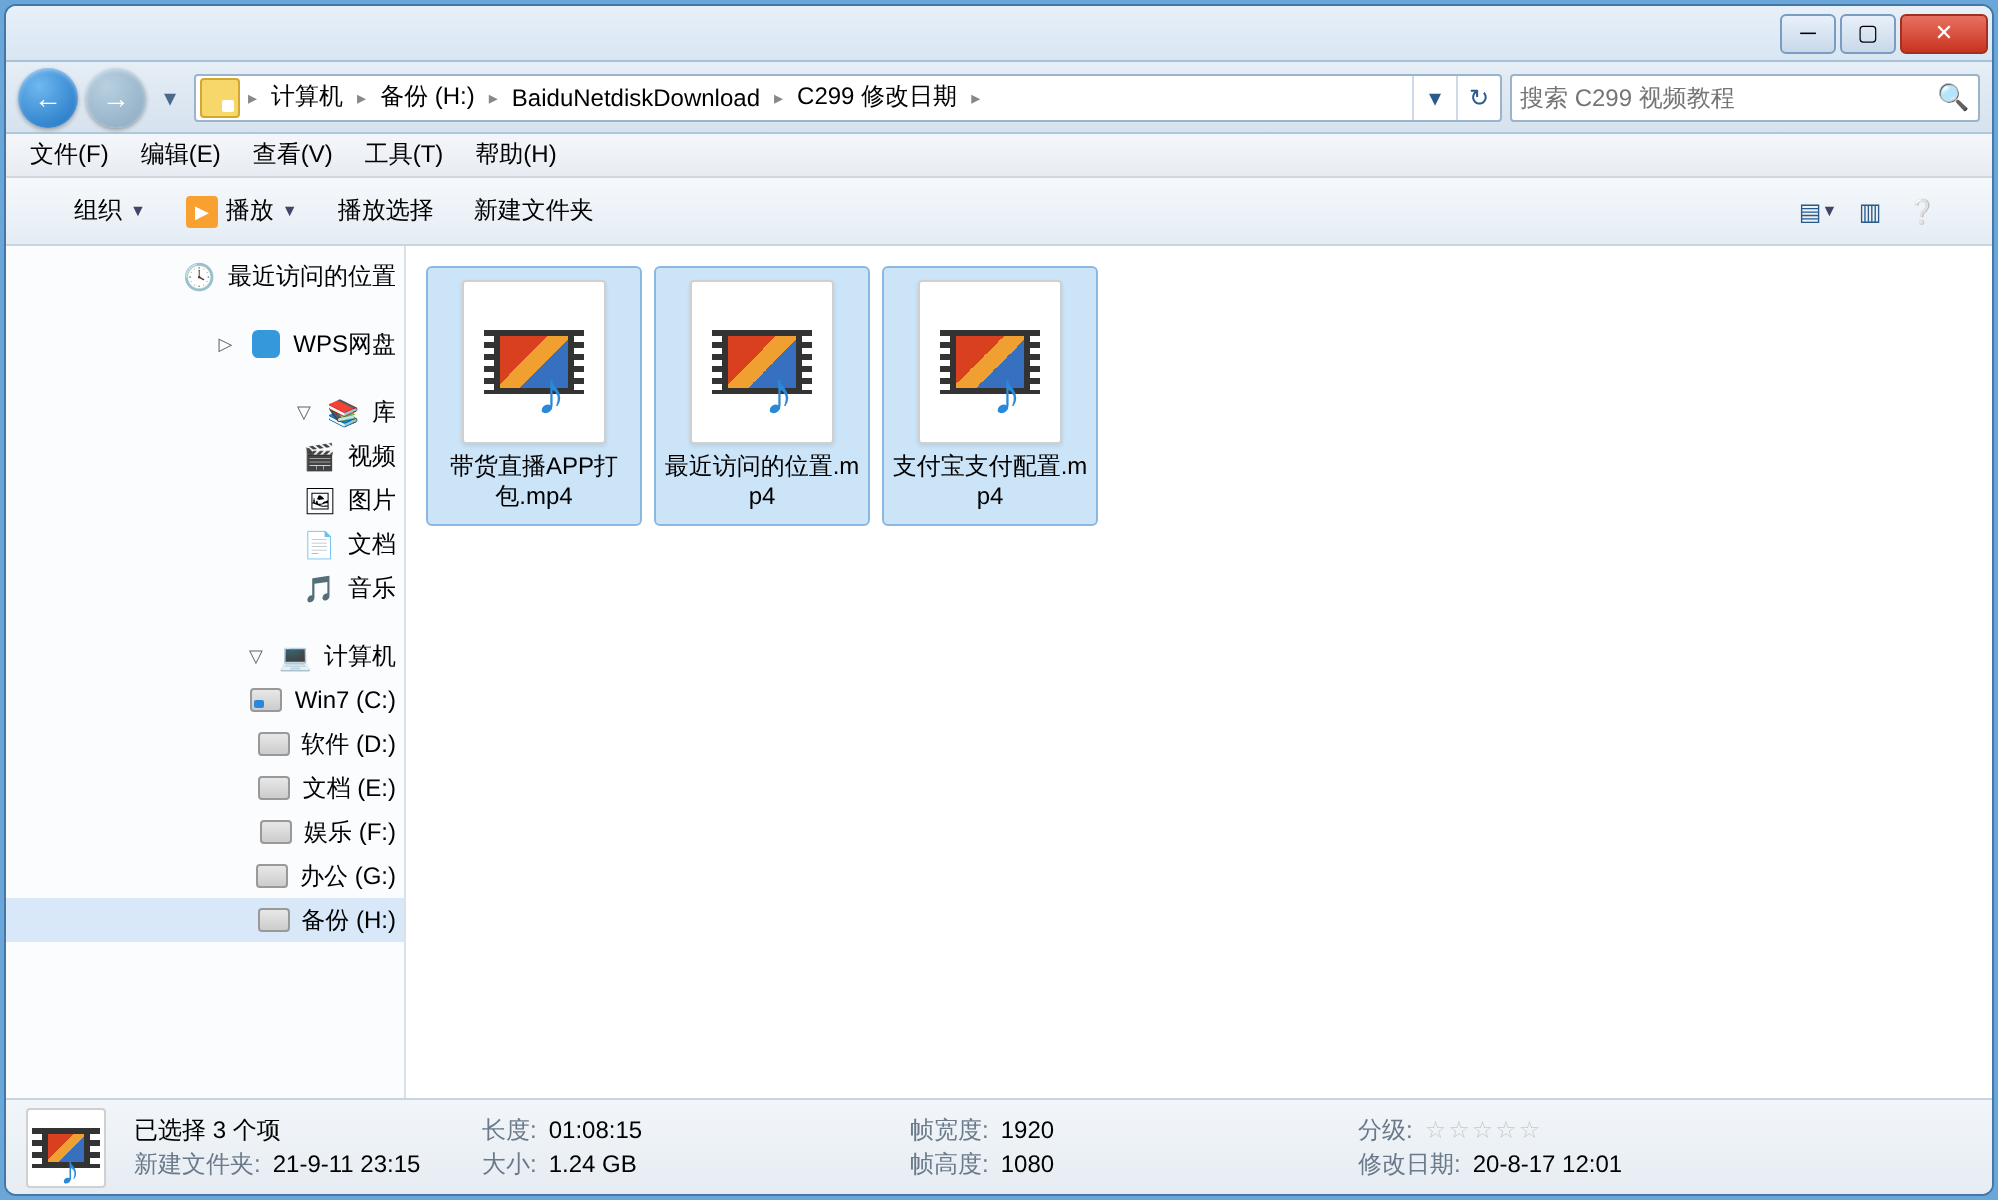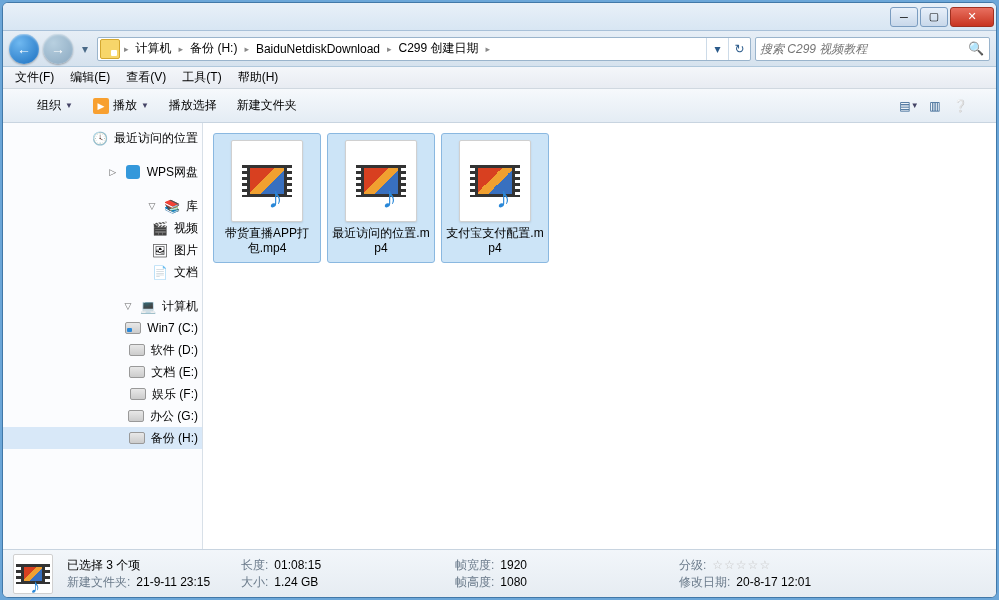--- a/index.html
+++ b/index.html
@@ -16,21 +16,21 @@
 .nav-dd { width:16px; text-align:center; color:#4a6a88; cursor:pointer; }
 .address { flex:1; height:24px; border:1px solid #9ab4cc; background:#fff; display:flex; align-items:center; border-radius:2px; }
 .addr-icon { width:20px; height:20px; margin:0 2px; background:#f7d66a; border:1px solid #d4a830; border-radius:2px; position:relative; }
 .addr-icon::after{content:""; position:absolute; bottom:2px; right:2px; width:6px; height:6px; background:#fff; border-radius:1px;}
 .crumbs { display:flex; align-items:center; height:100%; flex:1; overflow:hidden; }
 .crumb { padding:0 5px; cursor:pointer; display:flex; align-items:center; height:100%; }
 .csep { color:#888; font-size:9px; padding:0 2px; cursor:pointer;}
 .addr-end { display:flex; align-items:center; }
 .addr-btn { width:22px; height:22px; border-left:1px solid #cddbe8; display:flex; align-items:center; justify-content:center; cursor:pointer; color:#2a5a8a;}
 .search { width:235px; height:24px; border:1px solid #9ab4cc; background:#fff; display:flex; align-items:center; padding:0 4px; border-radius:2px;}
-.search input { flex:1; border:none; outline:none; font-style:italic; color:#3b82f6; font-size:12px;}
+.search input { flex:1; border:none; outline:none; color:#3b82f6; font-size:12px;}
 .search-icon { color:#2a5a8a; cursor:pointer; font-size:13px;}
 .menubar { height:22px; background:linear-gradient(#f4f6fa,#e8ecf2); display:flex; align-items:center; padding:0 4px; border-bottom:1px solid #d0d8e0;}
 .menuitem { padding:2px 8px; cursor:pointer;}
 .toolbar { height:34px; background:linear-gradient(#f6f9fc,#e4ecf4); display:flex; align-items:center; padding:0 24px; border-bottom:1px solid #c8d4e0;}
 .tbtn { padding:4px 10px; cursor:pointer; display:flex; align-items:center; gap:4px; border-radius:3px;}
 .tdd { font-size:8px; color:#446;}
 .play-icon { width:16px; height:16px; background:#f8a030; border-radius:2px; display:flex; align-items:center; justify-content:center; color:#fff; font-size:9px;}
 .tspacer{flex:1;}
 .ticon { width:22px; height:22px; display:flex; align-items:center; justify-content:center; cursor:pointer; color:#2a5a8a; margin-left:4px; border-radius:3px;}
 .body { flex:1; display:flex; overflow:hidden;}
@@ -89,21 +89,21 @@
     <div class="address">
       <div class="addr-icon"></div>
       <div class="crumbs">
         <span class="csep">▸</span>
         <span class="crumb">计算机</span>
         <span class="csep">▸</span>
         <span class="crumb">备份 (H:)</span>
         <span class="csep">▸</span>
         <span class="crumb">BaiduNetdiskDownload</span>
         <span class="csep">▸</span>
-        <span class="crumb">C299 创建日期</span>
+        <span class="crumb">C299 修改日期</span>
         <span class="csep">▸</span>
       </div>
       <div class="addr-end">
         <div class="addr-btn">▾</div>
         <div class="addr-btn">↻</div>
       </div>
     </div>
     <div class="search">
       <input placeholder="搜索 C299 视频教程" style="">
       <span class="search-icon">🔍</span>
@@ -164,20 +164,24 @@
           <span class="ticon-i ico-vid"></span>
           <span>视频</span>
         </div>
       <div class="tree-item child">
           <span class="ticon-i ico-pic"></span>
           <span>图片</span>
         </div>
       <div class="tree-item child">
           <span class="ticon-i ico-doc"></span>
           <span>文档</span>
+        </div>
+      <div class="tree-item child">
+          <span class="ticon-i ico-mus"></span>
+          <span>音乐</span>
         </div>
       <div class="tree-sep"></div>
       <div class="tree-item">
           <span class="tree-chev">▽</span>
           <span class="ticon-i ico-pc"></span>
           <span>计算机</span>
         </div>
       <div class="tree-item child">
           <span class="ticon-i">
             <span class="ico-drv-c"></span>

